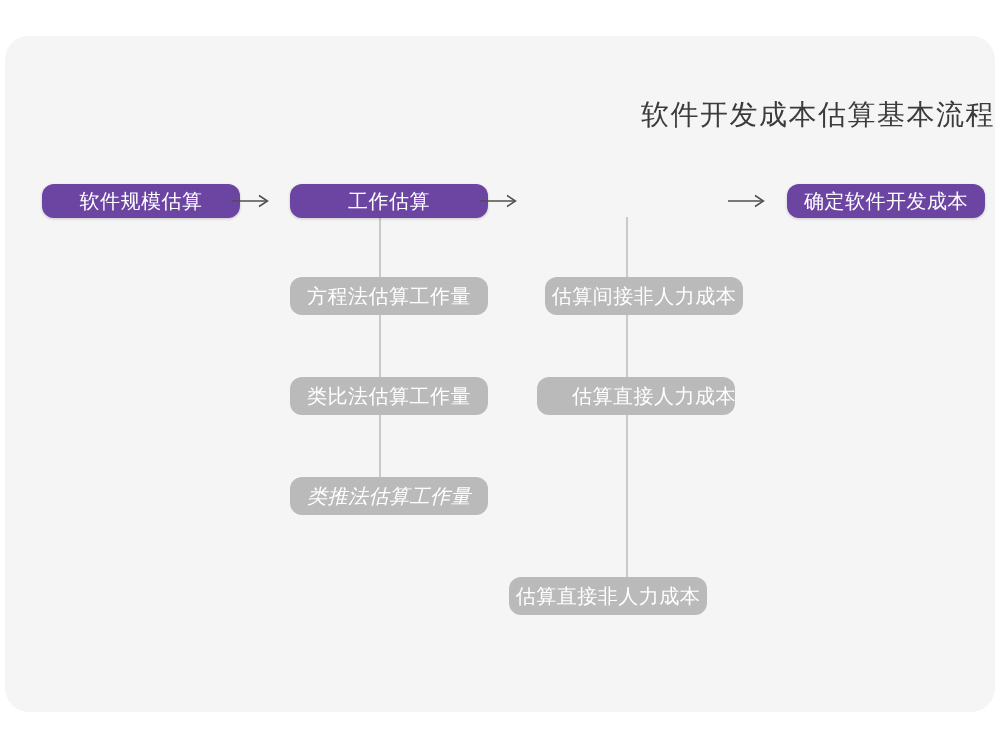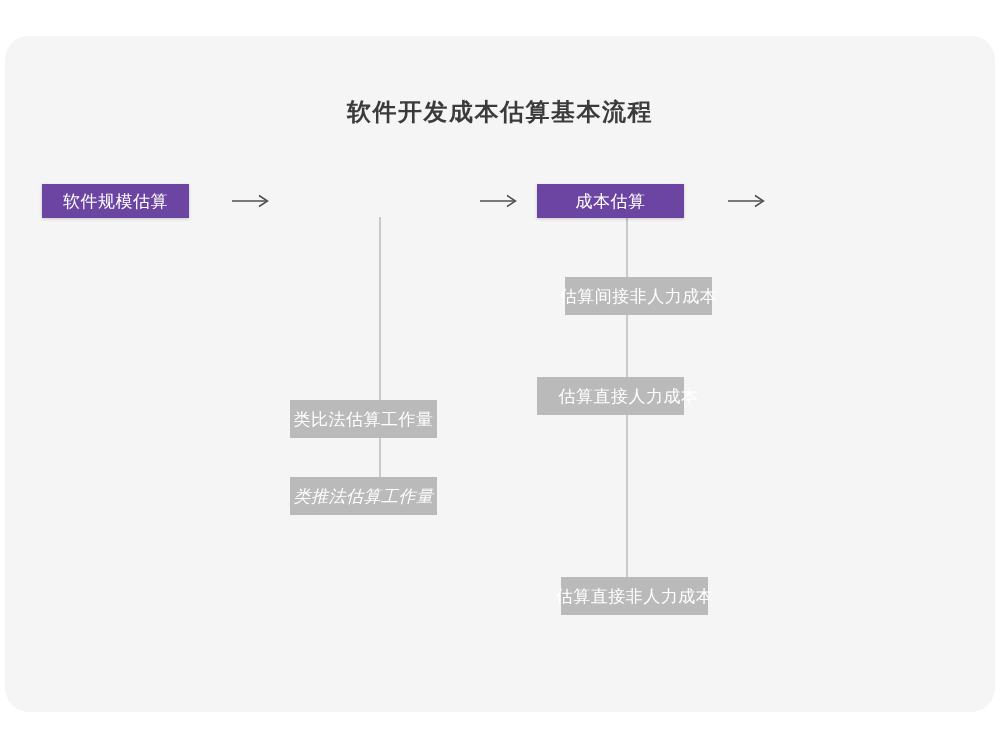--- a/index.html
+++ b/index.html
@@ -21,36 +21,36 @@
   }
   .card{
     position:absolute;
     left:5px; right:5px; top:36px; bottom:38px;
     background:var(--card-bg);
     border-radius:24px;
   }
   .title{
     position:absolute;
     left:0; right:0; top:60px;
-    text-align:center;
-    font-size:24px;
+    text-align:right;
+    font-size:28px;
     letter-spacing:1.5px;
     color:var(--title-color);
-    font-weight:700;
+    font-weight:400;
   }
   .step,.substep{
     position:absolute;
-    width:147px;
+    width:198px;
     display:flex;
     align-items:center;
     justify-content:center;
     color:var(--box-text);
-    font-size:17px;
+    font-size:20px;
     letter-spacing:0.5px;
-    border-radius:0;
+    border-radius:12px;
     white-space:nowrap;
   }
   .step{
     top:148px;              
     height:34px;
     background:var(--accent);
     box-shadow:0 1px 3px rgba(0,0,0,0.18);
   }
   .substep{
     height:38px;
@@ -81,34 +81,36 @@
   <div class="vline" style="left:374px; top:181px; height:280px;"></div>
   <div class="vline" style="left:621px; top:181px; height:380px;"></div>
 
   <div class="step" style="left:37px;">软件规模估算</div>
 
   <svg class="arrow" style="left:225px;" viewBox="0 0 44 18">
     <line x1="2" y1="9" x2="36" y2="9"></line>
     <path d="M29 3.5 L37.5 9 L29 14.5"></path>
   </svg>
 
+  <div class="step" style="left:285px;">工作估算</div>
 
   <svg class="arrow" style="left:473px;" viewBox="0 0 44 18">
     <line x1="2" y1="9" x2="36" y2="9"></line>
     <path d="M29 3.5 L37.5 9 L29 14.5"></path>
   </svg>
 
-  <div class="step" style="left:532px;">成本估算</div>
 
   <svg class="arrow" style="left:721px;" viewBox="0 0 44 18">
     <line x1="2" y1="9" x2="36" y2="9"></line>
     <path d="M29 3.5 L37.5 9 L29 14.5"></path>
   </svg>
 
+  <div class="step" style="left:782px;">确定软件开发成本</div>
 
-  <div class="substep" style="left:285px; top:341px;margin-top:23px;">类比法估算工作量</div>
+  <div class="substep" style="left:285px; top:241px;">方程法估算工作量</div>
+  <div class="substep" style="left:285px; top:341px;">类比法估算工作量</div>
   <div class="substep" style="left:285px; top:441px;font-style:italic;">类推法估算工作量</div>
 
-  <div class="substep" style="left:560px; top:241px;">估算间接非人力成本</div>
+  <div class="substep" style="left:540px; top:241px;">估算间接非人力成本</div>
   <div class="substep" style="left:532px; top:341px;padding-left:36px;">估算直接人力成本</div>
-  <div class="substep" style="left:556px; top:541px;">估算直接非人力成本</div>
+  <div class="substep" style="left:504px; top:541px;">估算直接非人力成本</div>
 
 </div>
 
 </body></html>

